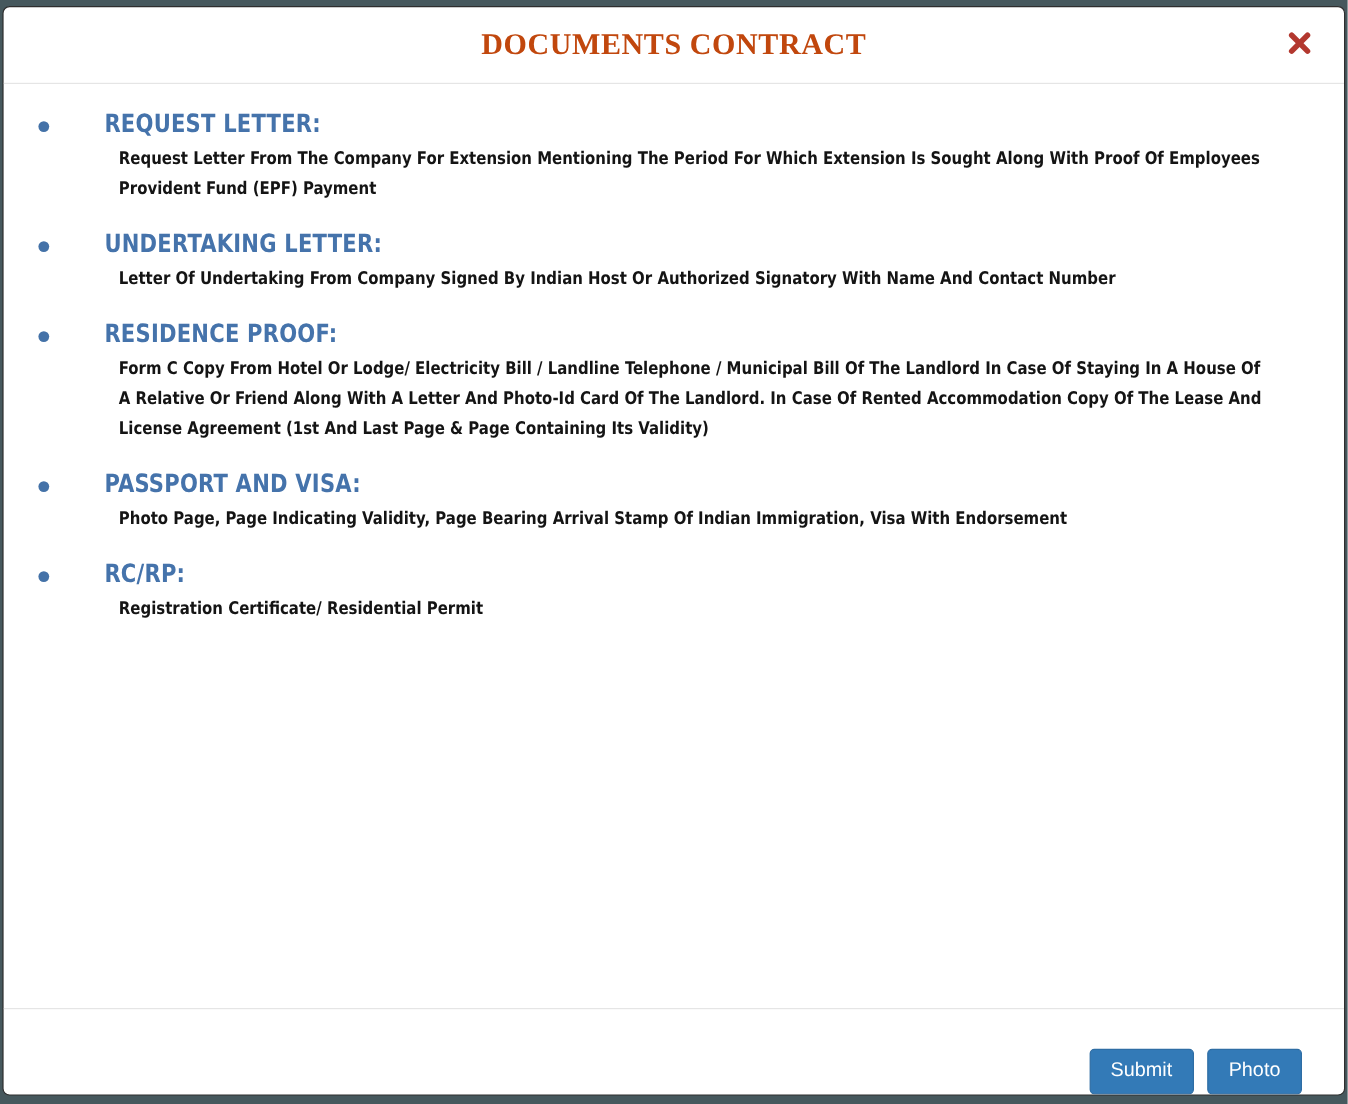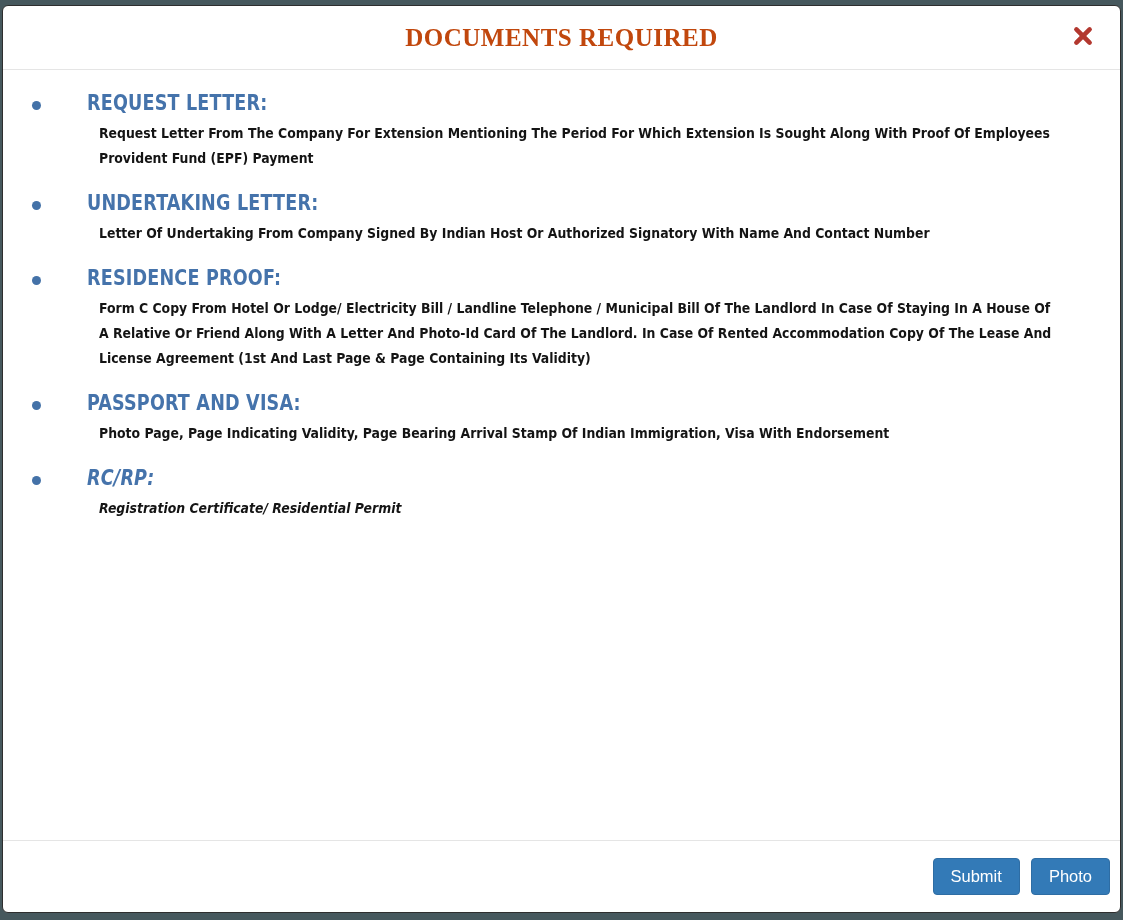--- a/index.html
+++ b/index.html
@@ -77,21 +77,21 @@
   .doc-list {
     list-style: none;
     margin: 0;
     padding: 0;
   }
   .doc-item {
     position: relative;
     padding-left: 64px;
     margin-bottom: 21px;
   }
-  .doc-item:last-child { margin-bottom: 16px; font-style: italic; }
+  .doc-item:last-child { margin-bottom: 16px; }
   .doc-bullet {
     position: absolute;
     left: 9px;
     top: 9px;
     width: 9px;
     height: 9px;
     border-radius: 50%;
     background: #4472a8;
   }
   .doc-heading {
@@ -117,23 +117,23 @@
     transform-origin: left center;
     max-width: 1085px;
   }
 
   
   .modal-footer {
     height: 72px;
     min-height: 72px;
     border-top: 1px solid #e5e5e5;
     display: flex;
-    align-items: center;
+    align-items: flex-end;
     justify-content: flex-end;
-    padding-right: 10px;
+    padding-right: 35px;
     gap: 11px;
     box-sizing: border-box;
   }
   .btn {
     background: #337ab7;
     border: 1px solid #2e6da4;
     border-radius: 4px;
     color: #ffffff;
     font-family: "Liberation Sans", sans-serif;
     font-size: 16.5px;
@@ -143,21 +143,21 @@
   }
 </style>
 </head>
 <body>
 
 <div class="page-backdrop"></div>
 
 <div class="modal">
 
   <div class="modal-header">
-    <div class="modal-title">DOCUMENTS REQUIRED</div>
+    <div class="modal-title">DOCUMENTS CONTRACT</div>
     <span class="close-icon">
       <svg width="28" height="28" viewBox="0 0 28 28" xmlns="http://www.w3.org/2000/svg">
         <g stroke="#ffffff" stroke-width="6" stroke-linecap="round">
           <line x1="7" y1="7" x2="21" y2="21"></line>
           <line x1="21" y1="7" x2="7" y2="21"></line>
         </g>
         <g stroke="#b3382f" stroke-width="4.6" stroke-linecap="round">
           <line x1="7.4" y1="7.4" x2="20.6" y2="20.6"></line>
           <line x1="20.6" y1="7.4" x2="7.4" y2="20.6"></line>
         </g>

